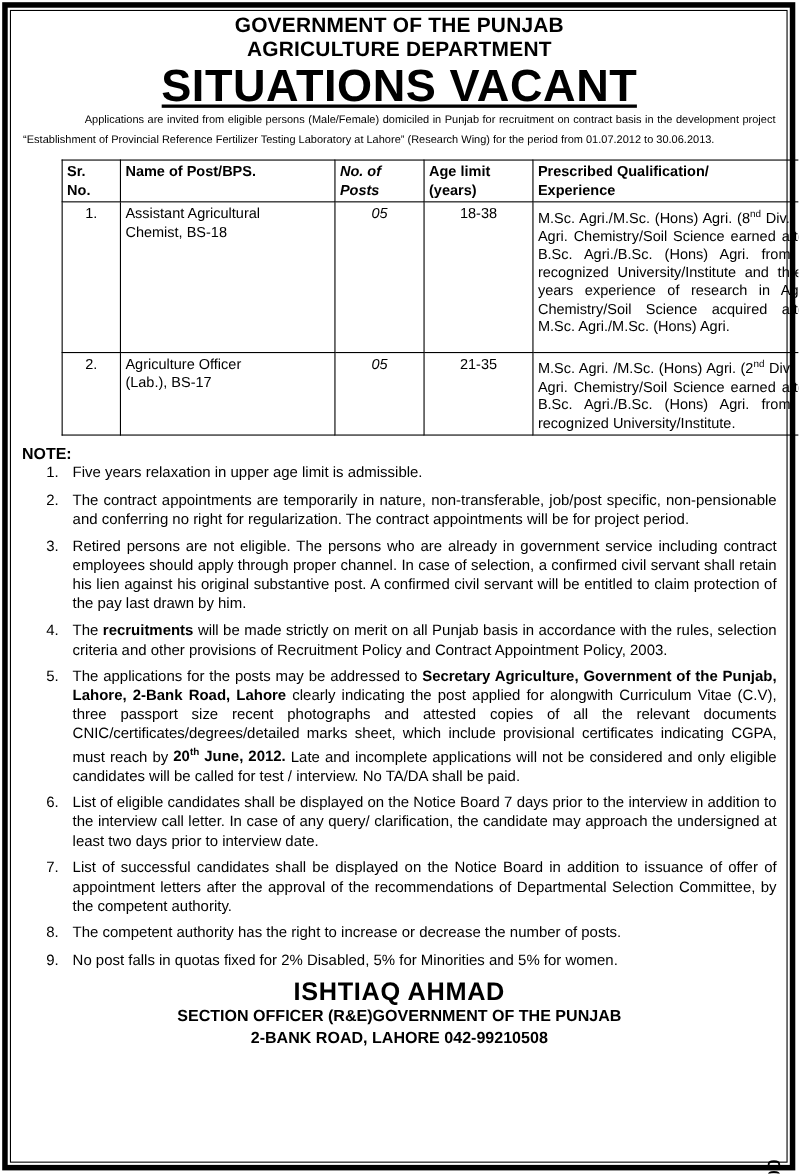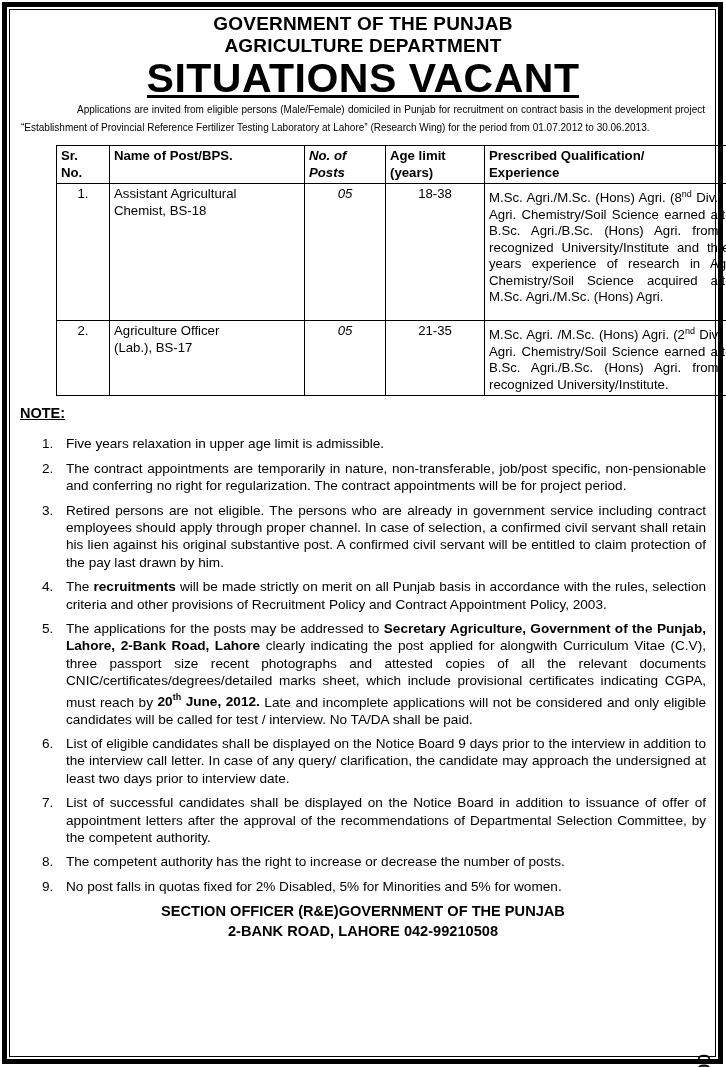--- a/index.html
+++ b/index.html
@@ -104,23 +104,22 @@
   th.c-age, td.c-age   { width: 90px; text-align: center; }
   th.c-qual, td.c-qual { }
   td.c-qual { text-align: justify; }
   td.c-sr, td.c-posts, td.c-age { font-weight: normal; }
   sup { font-size: 9px; }
 
   
   .note-head {
     font-weight: bold;
     font-size: 14.5px;
-    text-decoration: underline;
     margin-top: 9px;
-    margin-bottom: 14px;
+    margin-bottom: 0;
   }
   ol.notes {
     margin: 0;
     padding: 0;
     list-style: none;
     counter-reset: noteitem;
   }
   ol.notes > li {
     position: relative;
     counter-increment: noteitem;
@@ -236,27 +235,28 @@
       </tbody>
     </table>
 
     <div class="note-head">NOTE:</div>
     <ol class="notes">
       <li>Five years relaxation in upper age limit is admissible.</li>
       <li>The contract appointments are temporarily in nature, non-transferable, job/post specific, non-pensionable and conferring no right for regularization. The contract appointments will be for project period.</li>
       <li>Retired persons are not eligible. The persons who are already in government service including contract employees should apply through proper channel. In case of selection, a confirmed civil servant shall retain his lien against his original substantive post. A confirmed civil servant will be entitled to claim protection of the pay last drawn by him.</li>
       <li><span>The </span><b>recruitments</b><span> will be made strictly on merit on all Punjab basis in accordance with the rules, selection criteria and other provisions of Recruitment Policy and Contract Appointment Policy, 2003.</span></li>
       <li><span>The applications for the posts may be addressed to </span><b>Secretary Agriculture, Government of the Punjab, Lahore, 2-Bank Road, Lahore</b><span> clearly indicating the post applied for alongwith Curriculum Vitae (C.V), three passport size recent photographs and attested copies of all the relevant documents CNIC/certificates/degrees/detailed marks sheet, which include provisional certificates indicating CGPA, must reach by </span><b><span>20</span><sup>th</sup><span> June, 2012.</span></b><span> Late and incomplete applications will not be considered and only eligible candidates will be called for test / interview. No TA/DA shall be paid.</span></li>
-      <li>List of eligible candidates shall be displayed on the Notice Board 9 days prior to the interview in addition to the interview call letter. In case of any query/ clarification, the candidate may approach the undersigned at least two days prior to interview date.</li>
+      <li>List of eligible candidates shall be displayed on the Notice Board 7 days prior to the interview in addition to the interview call letter. In case of any query/ clarification, the candidate may approach the undersigned at least two days prior to interview date.</li>
       <li>List of successful candidates shall be displayed on the Notice Board in addition to issuance of offer of appointment letters after the approval of the recommendations of Departmental Selection Committee, by the competent authority.</li>
       <li>The competent authority has the right to increase or decrease the number of posts.</li>
       <li>No post falls in quotas fixed for 2% Disabled, 5% for Minorities and 5% for women.</li>
     </ol>
 
     <div class="footer">
+      <div class="sig-name">ISHTIAQ AHMAD</div>
       <div class="sig-lines">SECTION OFFICER (R&amp;E)GOVERNMENT OF THE PUNJAB</div>
       <div class="sig-lines">2-BANK ROAD, LAHORE 042-99210508</div>
     </div>
 
   </div>
 
   <div class="refcode">IPL-7400</div>
 </div>
 
 </body></html>

